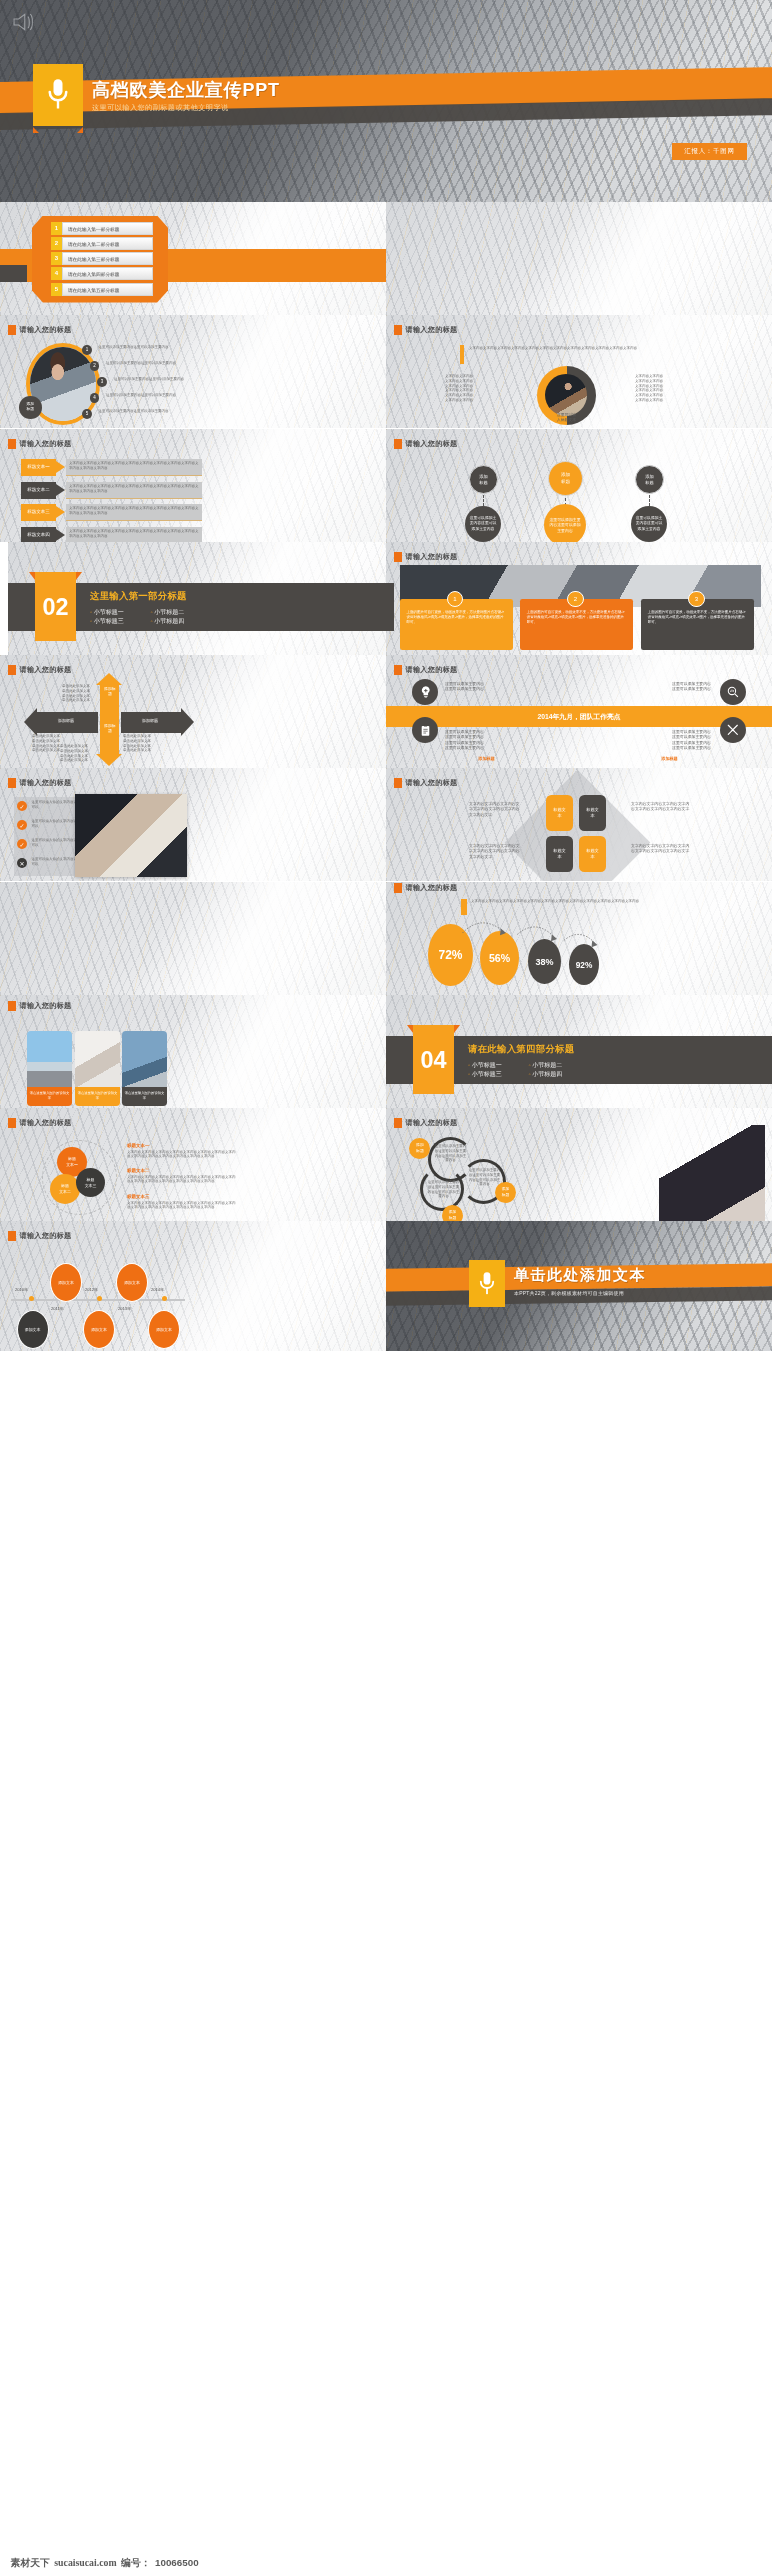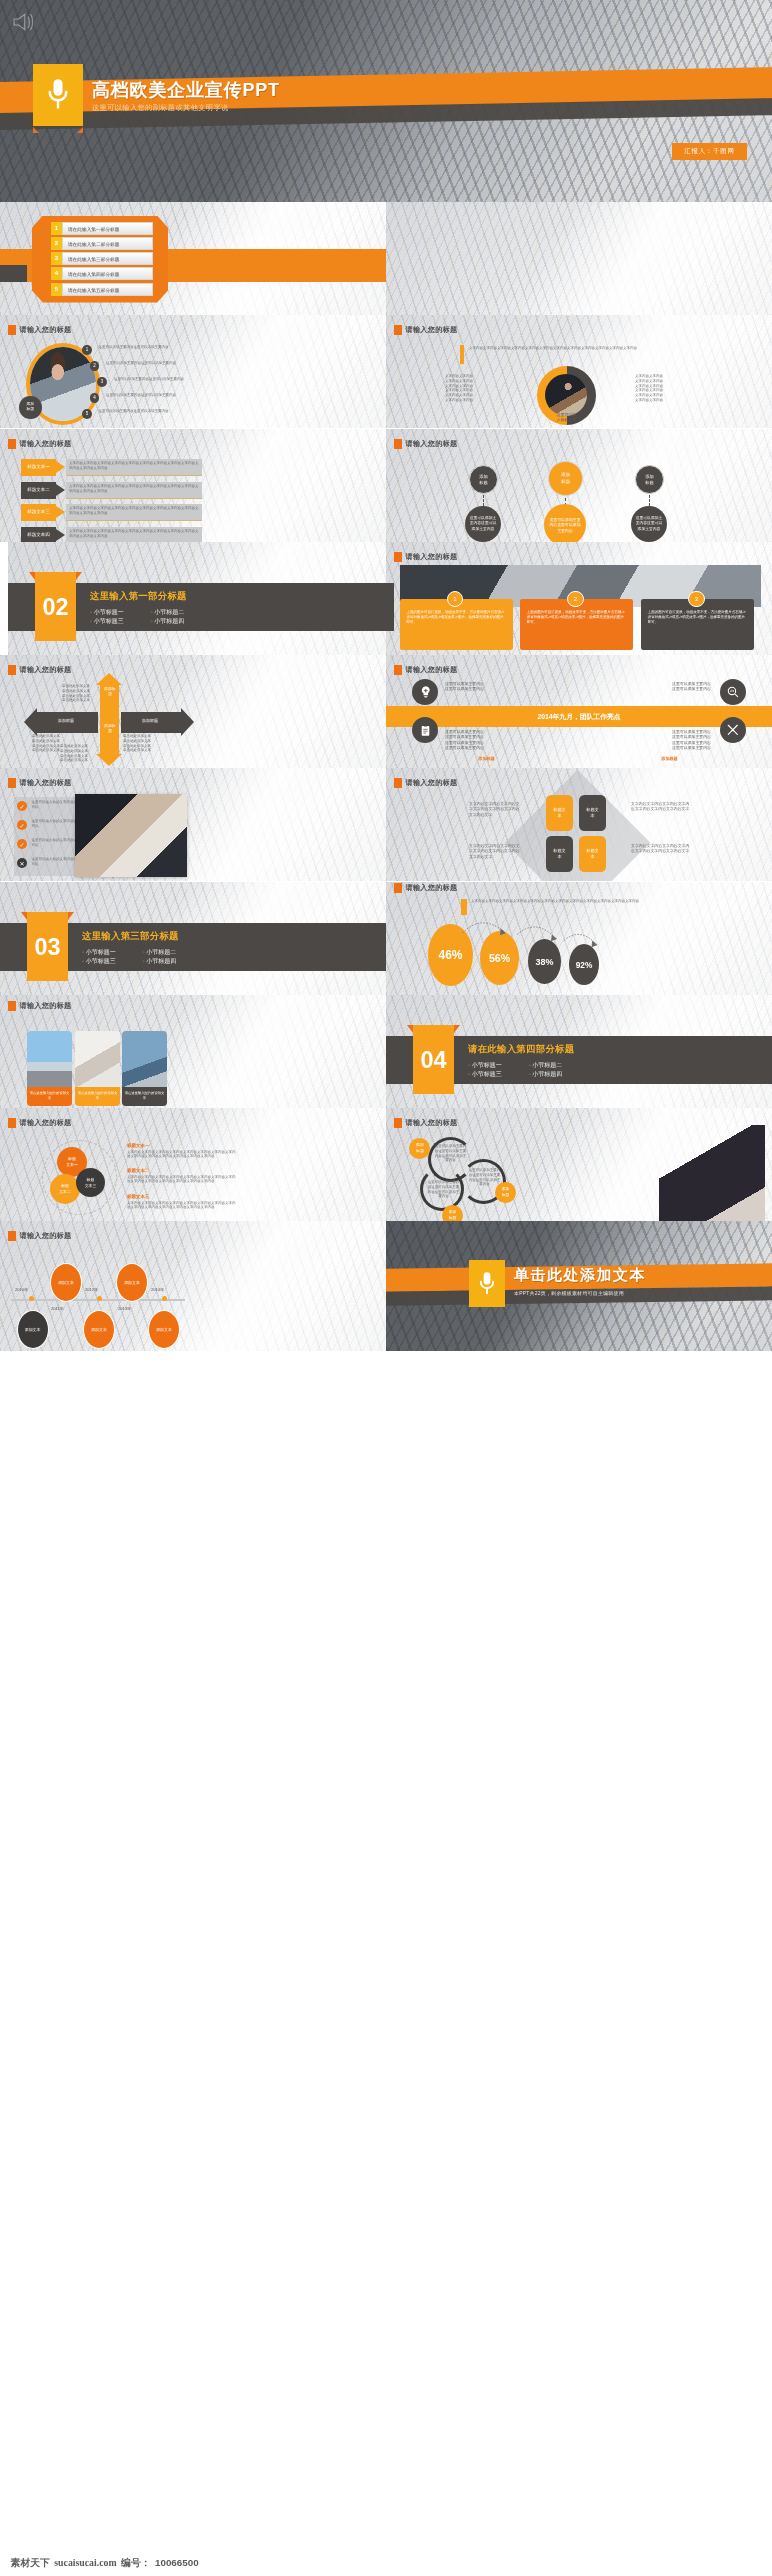--- a/index.html
+++ b/index.html
@@ -505,46 +505,32 @@
 本</div>
 
   <div class="fs tiny2" style="left:83px;top:33px;width:54px;">文字内容文字内容文字内容文字文字内容文字内容文字内容文字内容文字</div>
   <div class="fs tiny2" style="left:245px;top:33px;width:60px;">文字内容文字内容文字内容文字内容文字内容文字内容文字内容文字</div>
   <div class="fs tiny2" style="left:83px;top:75px;width:54px;">文字内容文字内容文字内容文字文字内容文字内容文字内容文字内容文字</div>
   <div class="fs tiny2" style="left:245px;top:75px;width:60px;">文字内容文字内容文字内容文字内容文字内容文字内容文字内容文字</div>
 </div>
 
 <div class="slide" style="position:absolute;left:0;top:882px;width:386px;height:113px;">
   <div class="bg"></div>
-  <div class="sec" style="left:0;top:30px;width:386px;height:69px;">
-    <div class="bar"></div>
-    <div class="tab"></div>
-    <div class="num">03</div>
-    <div class="heads">
-      <div class="h1">这里输入第三部分标题</div>
-      <div class="subs">
-        <span>小节标题一</span>
-        <span>小节标题二</span>
-        <span>小节标题三</span>
-        <span>小节标题四</span>
-      </div>
-    </div>
-  </div>
 </div>
 
 <div class="slide" style="position:absolute;left:386px;top:882px;width:386px;height:113px;">
   <div class="bg"></div>
   <div class="s-title" style="left:7.5px;top:0.8px;">
     <span class="sq"></span>
     <span class="tx">请输入您的标题</span>
   </div>
   <div class="fs" style="left:75px;top:16.6px;width:6px;height:16.6px;background:#f7a01e;"></div>
   <div class="fs tiny" style="left:85px;top:17.4px;width:189px;">文字内容文字内容文字内容文字内容文字内容文字内容文字内容文字内容文字内容文字内容文字内容文字内容</div>
 
-  <div class="fs ell" style="left:42px;top:42px;width:45px;height:62px;background:#f7a01e;color:#fff;font-size:12px;font-weight:bold;">46%</div>
+  <div class="fs ell" style="left:42px;top:42px;width:45px;height:62px;background:#f7a01e;color:#fff;font-size:12px;font-weight:bold;">72%</div>
   <div class="fs ell" style="left:94px;top:49px;width:39px;height:54px;background:#f7a01e;color:#fff;font-size:10.6px;font-weight:bold;">56%</div>
   <div class="fs ell" style="left:142px;top:57px;width:33px;height:45px;background:#4b4845;color:#fff;font-size:9px;font-weight:bold;">38%</div>
   <div class="fs ell" style="left:183px;top:62px;width:30px;height:41px;background:#4b4845;color:#fff;font-size:8.3px;font-weight:bold;">92%</div>
 
   <svg class="fs" style="left:42px;top:30px;" width="189" height="45" viewBox="0 0 250 60">
     <path d="M45 28 Q70 2 100 26" fill="none" stroke="#6a6a6a" stroke-width="1" stroke-dasharray="2 2"></path>
     <path d="M96 22 l7 6 -8 3z" fill="#6a6a6a"></path>
     <path d="M118 30 Q143 8 168 34" fill="none" stroke="#6a6a6a" stroke-width="1" stroke-dasharray="2 2"></path>
     <path d="M164 30 l7 6 -8 3z" fill="#6a6a6a"></path>
     <path d="M180 38 Q202 20 222 42" fill="none" stroke="#6a6a6a" stroke-width="1" stroke-dasharray="2 2"></path>

